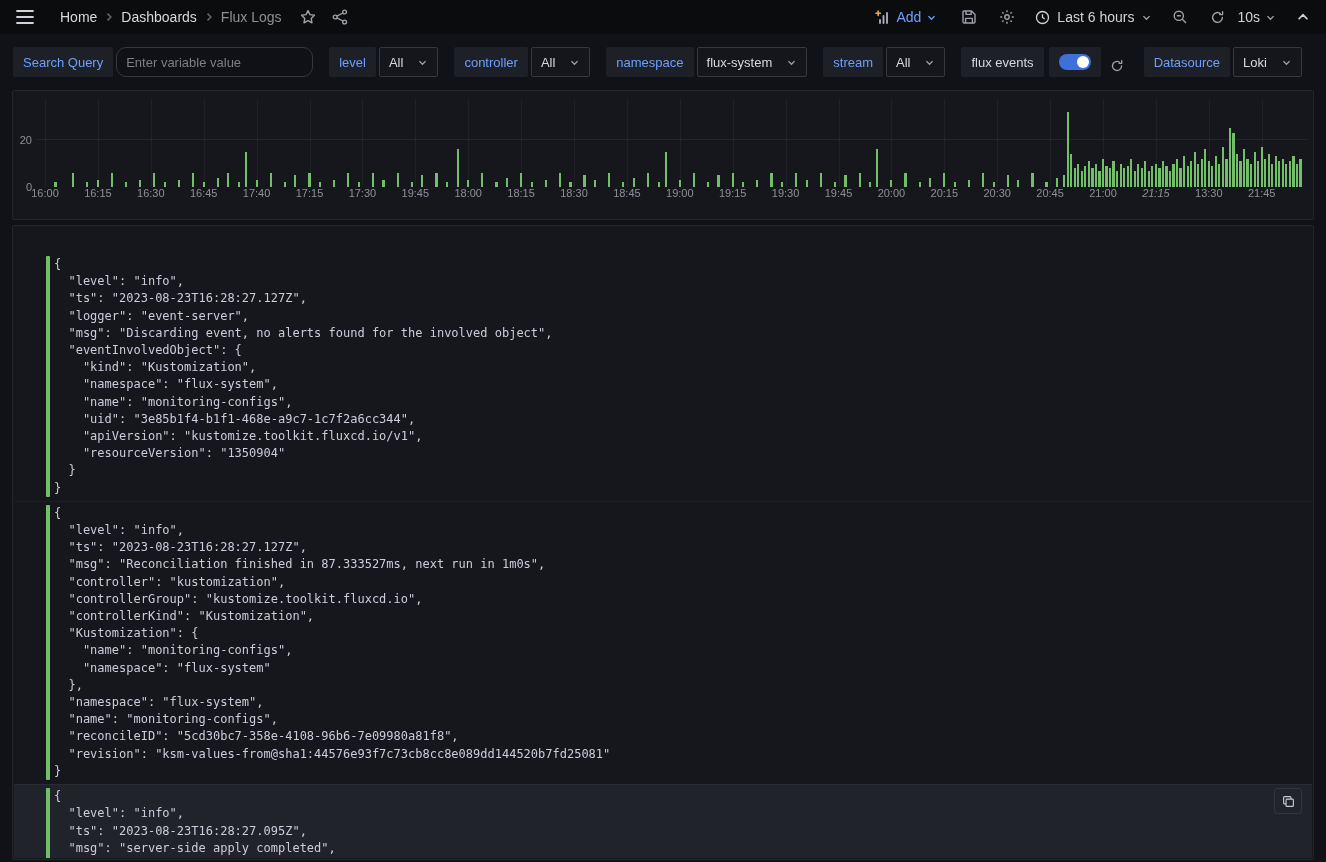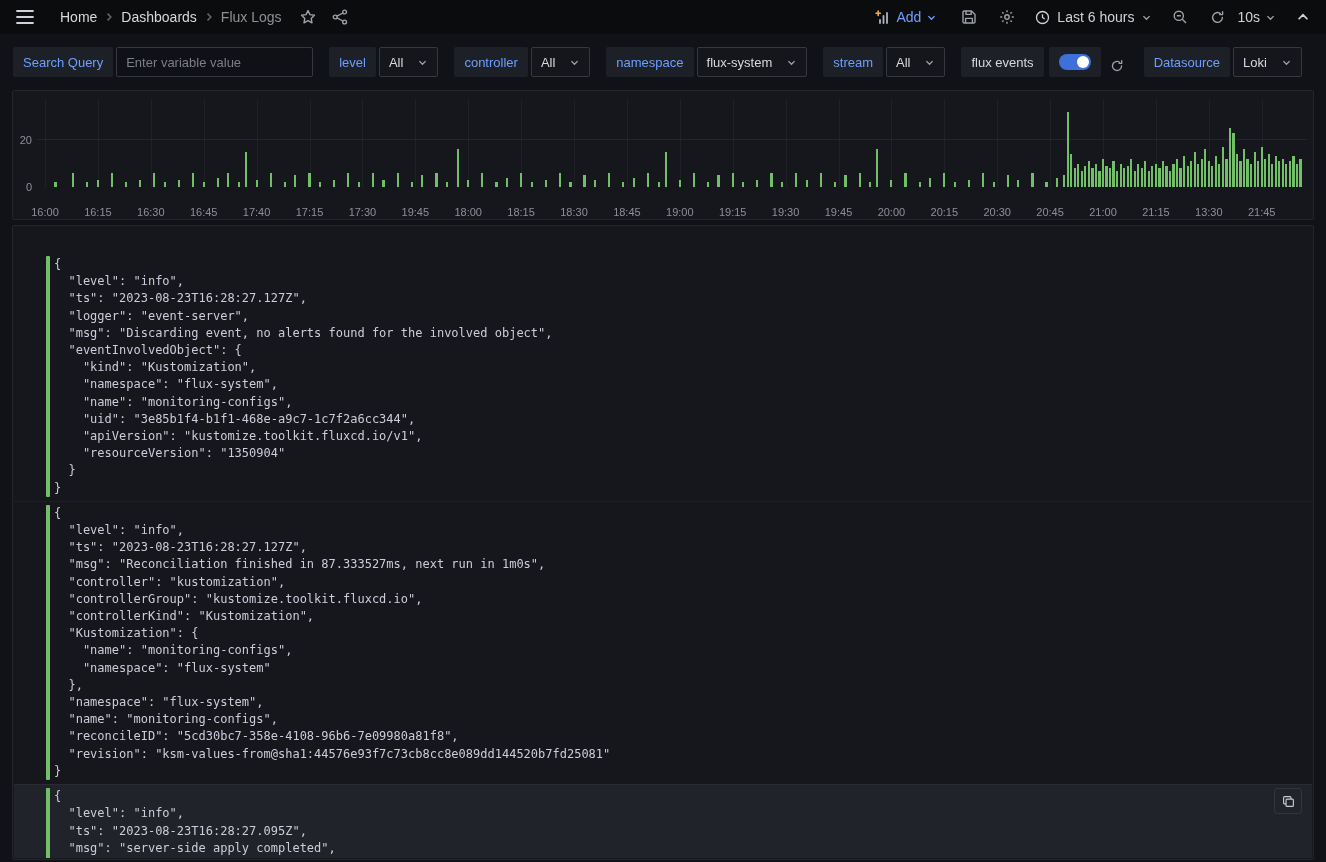--- a/index.html
+++ b/index.html
@@ -22,42 +22,42 @@
   .timepicker { display:flex; align-items:center; gap:7px; background:none; border:none; color:#cfd2d9;
     font-size:14px; cursor:pointer; padding:4px 2px; }
   .refresh-group { display:flex; align-items:center; gap:6px; color:#cfd2d9; font-size:14px; cursor:pointer; }
 
   
   .filters { display:flex; align-items:center; flex-wrap:wrap; gap:16px; padding:13px 12px 12px 13px; background:#111217; }
   .filter-group { display:flex; align-items:flex-end; gap:3px; }
   .chip { height:30px; display:flex; align-items:center; padding:0 10px; background:#1d2127; border-radius:2px;
     font-size:13px; color:#6e9fff; white-space:nowrap; }
   .chip.white { color:#d8d9da; }
-  .var-input { height:30px; width:197px; background:#101116; border:1px solid #35383f; border-radius:2px;
+  .var-input { height:30px; width:197px; background:#101116; border:1px solid #35383f; border-radius:10px;
     color:#d8d9da; font-size:13px; padding:0 9px; font-family:"Liberation Sans", sans-serif; }
   .var-input::placeholder { color:#7b7f87; }
   .var-select { height:30px; display:flex; align-items:center; gap:14px; padding:0 9px; background:#14161b;
     border:1px solid #35383f; border-radius:2px; font-size:13px; color:#d8d9da; cursor:pointer; white-space:nowrap; }
   .toggle-chip { height:30px; display:flex; align-items:center; padding:0 10px; background:#1d2127; border-radius:2px; cursor:pointer; }
   .toggle { width:32px; height:16px; border-radius:8px; background:#3d71d9; position:relative; }
   .toggle .knob { position:absolute; top:2px; right:2px; width:12px; height:12px; border-radius:50%; background:#fff; }
   .sync-btn { margin-left:2px; }
 
   
   .dash { padding:0 12px; }
   .panel { background:#15171c; border:1px solid #23262b; border-radius:2px; position:relative; }
   .chart-panel { height:130px; margin-top:1px; }
   .logs-panel { margin-top:5px; height:635px; overflow:hidden; }
 
   
   .plot { position:absolute; left:24px; right:6px; top:8px; bottom:32px; }
   .vgrid { position:absolute; top:0; bottom:0; width:1px; background:rgba(204,204,220,0.06); }
   .hgrid { position:absolute; left:0; right:0; height:1px; background:rgba(204,204,220,0.08); }
   .bar { position:absolute; bottom:0; width:2.2px; background:#73bf69; }
-  .xlab { position:absolute; top:100%; margin-top:19px; transform:translateX(-50%); font-size:11px; color:rgba(204,204,220,0.65); white-space:nowrap; }
+  .xlab { position:absolute; top:100%; margin-top:0; transform:translateX(-50%); font-size:11px; color:rgba(204,204,220,0.65); white-space:nowrap; }
   .ylab { position:absolute; left:0; width:19px; text-align:right; font-size:11px; color:rgba(204,204,220,0.65); }
 
   
   .hover-header { position:absolute; top:-29px; right:0; height:29px; min-width:140px; z-index:4;
     display:flex; align-items:center; justify-content:flex-end; gap:9px; padding:0 10px;
     background:rgba(13,14,18,0.55); border-radius:2px; }
 
   
   .log-scroll { position:absolute; inset:1px; padding-top:26px; overflow:hidden; }
   .log-block { position:relative; display:flex; padding:3px 0 4px 0; }
@@ -275,21 +275,21 @@
         <div class="xlab" style="left: 854.4px;">20:00</div>
         <div class="vgrid" style="left: 907.3px;"></div>
         <div class="xlab" style="left: 907.3px;">20:15</div>
         <div class="vgrid" style="left: 960.2px;"></div>
         <div class="xlab" style="left: 960.2px;">20:30</div>
         <div class="vgrid" style="left: 1013.1px;"></div>
         <div class="xlab" style="left: 1013.1px;">20:45</div>
         <div class="vgrid" style="left: 1066px;"></div>
         <div class="xlab" style="left: 1066px;">21:00</div>
         <div class="vgrid" style="left: 1118.9px;"></div>
-        <div class="xlab" style="left: 1118.9px;">21:15</div>
+        <div class="xlab" style="left: 1118.9px; font-style: italic;">21:15</div>
         <div class="vgrid" style="left: 1171.8px;"></div>
         <div class="xlab" style="left: 1171.8px;">13:30</div>
         <div class="vgrid" style="left: 1224.7px;"></div>
         <div class="xlab" style="left: 1224.7px;">21:45</div>
         <div class="hgrid" style="bottom: 47px;"></div>
         <div class="bar" style="left: 17.48px; height: 4.7px; background: rgb(115, 191, 105);"></div>
         <div class="bar" style="left: 35.1133px; height: 14.1px; background: rgb(115, 191, 105);"></div>
         <div class="bar" style="left: 49.22px; height: 4.7px; background: rgb(115, 191, 105);"></div>
         <div class="bar" style="left: 59.8px; height: 7.05px; background: rgb(115, 191, 105);"></div>
         <div class="bar" style="left: 73.9067px; height: 14.1px; background: rgb(115, 191, 105);"></div>

